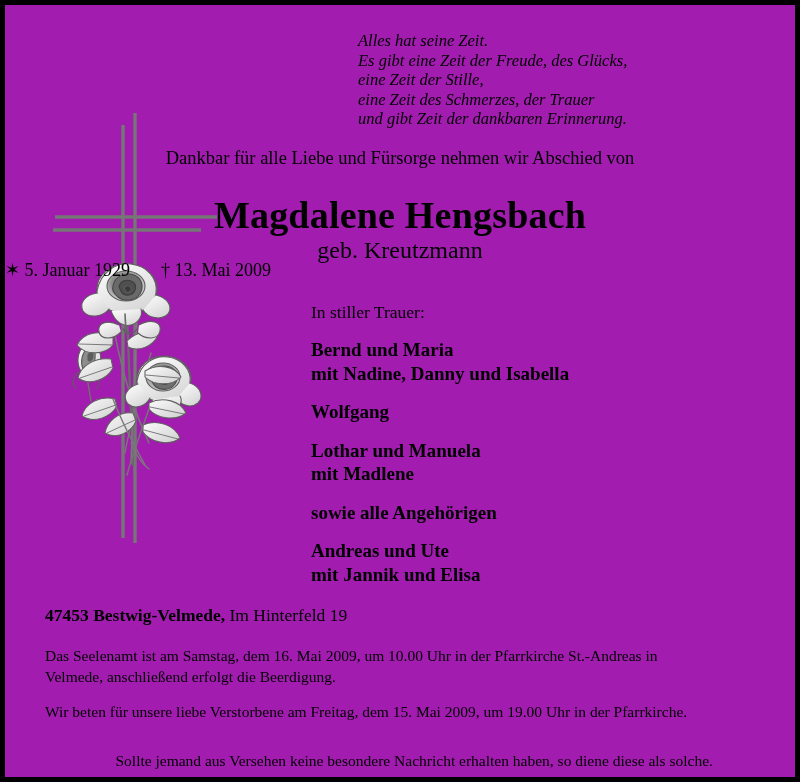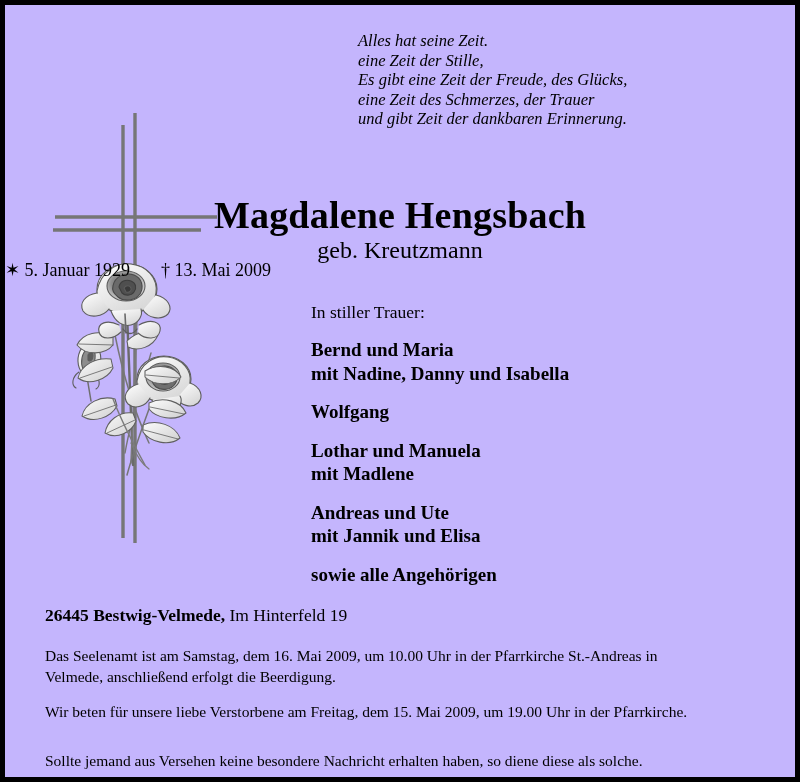--- a/index.html
+++ b/index.html
@@ -4,21 +4,21 @@
 <style>
   html, body {
     margin: 0;
     padding: 0;
     background: #ffffff;
   }
   #page {
     position: relative;
     width: 800px;
     height: 782px;
-    background: #c4b5fd;
+    background: #a21caf;
     border: 5px solid #000000;
     box-sizing: border-box;
     font-family: "Liberation Serif", "DejaVu Serif", serif;
     color: #000000;
     overflow: hidden;
   }
 
   
   #poem {
     position: absolute;
@@ -107,31 +107,31 @@
 
   .footer-para {
     position: absolute;
     left: 40px;
     width: 668px;
     font-size: 15.5px;
     line-height: 20.5px;
   }
   #para-service   { top: 641px; }
   #para-prayer    { top: 697px; }
-  #para-notice    { top: 746px; }
+  #para-notice    { top: 746px; text-align: right; }
 </style>
 </head>
 <body>
 
 <div id="page">
 
   <div id="poem">
     <div>Alles hat seine Zeit.</div>
+    <div>Es gibt eine Zeit der Freude, des Glücks,</div>
     <div>eine Zeit der Stille,</div>
-    <div>Es gibt eine Zeit der Freude, des Glücks,</div>
     <div>eine Zeit des Schmerzes, der Trauer</div>
     <div>und gibt Zeit der dankbaren Erinnerung.</div>
   </div>
 
   <div id="illustration">
     <svg width="190" height="440" viewBox="0 0 190 440" xmlns="http://www.w3.org/2000/svg">
       <defs>
         <linearGradient id="petalShade" x1="0" y1="0" x2="0.6" y2="1">
           <stop offset="0%" stop-color="#ffffff"></stop>
           <stop offset="100%" stop-color="#d8d8d8"></stop>
@@ -227,20 +227,21 @@
         <path d="M86 212 C 98 205, 109 209, 107 218 C 105 227, 93 227, 85 220" fill="url(#petalShade)"></path>
         <path d="M70 216 C 74 222, 80 222, 84 216" fill="none" stroke-width="1.3"></path>
 
         <path d="M96 296 C 88 318, 80 340, 74 362" stroke-width="1.5" stroke="#757575" fill="none"></path>
         <path d="M60 286 C 70 312, 82 334, 92 352" stroke-width="1.4" stroke="#7b7b7b" fill="none"></path>
         <path d="M78 330 C 84 344, 90 352, 96 356" stroke-width="1.3" stroke="#7b7b7b" fill="none"></path>
       </g>
     </svg>
   </div>
 
+  <div id="lead-line">Dankbar für alle Liebe und Fürsorge nehmen wir Abschied von</div>
 
   <div id="deceased-name">Magdalene Hengsbach</div>
   <div id="maiden-name">geb. Kreutzmann</div>
 
   <div id="life-dates">
     <span>✶</span>
     <span>5. Januar 1929</span>
     <span class="gap"></span>
     <span>†</span>
     <span>13. Mai 2009</span>
@@ -257,31 +258,31 @@
     <div class="mourner-group">
       <div>Wolfgang</div>
     </div>
 
     <div class="mourner-group">
       <div>Lothar und Manuela</div>
       <div>mit Madlene</div>
     </div>
 
     <div class="mourner-group">
+      <div>sowie alle Angehörigen</div>
+    </div>
+
+    <div class="mourner-group">
       <div>Andreas und Ute</div>
       <div>mit Jannik und Elisa</div>
     </div>
-
-    <div class="mourner-group">
-      <div>sowie alle Angehörigen</div>
-    </div>
   </div>
 
   <div id="address">
-    <span class="bold">26445 Bestwig-Velmede,</span>
+    <span class="bold">47453 Bestwig-Velmede,</span>
     <span>Im Hinterfeld 19</span>
   </div>
 
   <div class="footer-para" id="para-service">Das Seelenamt ist am Samstag, dem 16. Mai 2009, um 10.00 Uhr  in der Pfarrkirche St.-Andreas in Velmede, anschließend erfolgt die Beerdigung.</div>
   <div class="footer-para" id="para-prayer">Wir beten für unsere liebe Verstorbene am Freitag, dem 15. Mai 2009, um 19.00 Uhr in der Pfarrkirche.</div>
   <div class="footer-para" id="para-notice">Sollte jemand aus Versehen keine besondere Nachricht erhalten haben, so diene diese als solche.</div>
 
 </div>
 
 </body></html>

